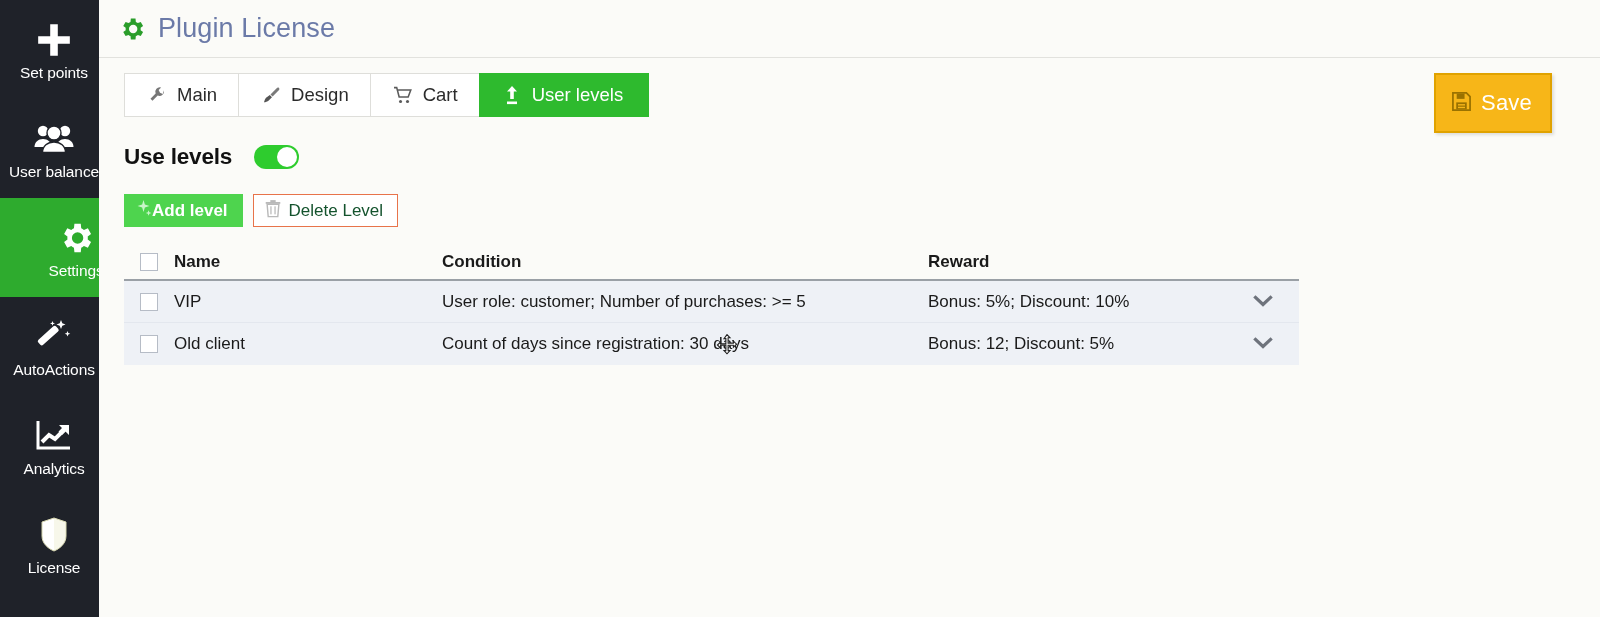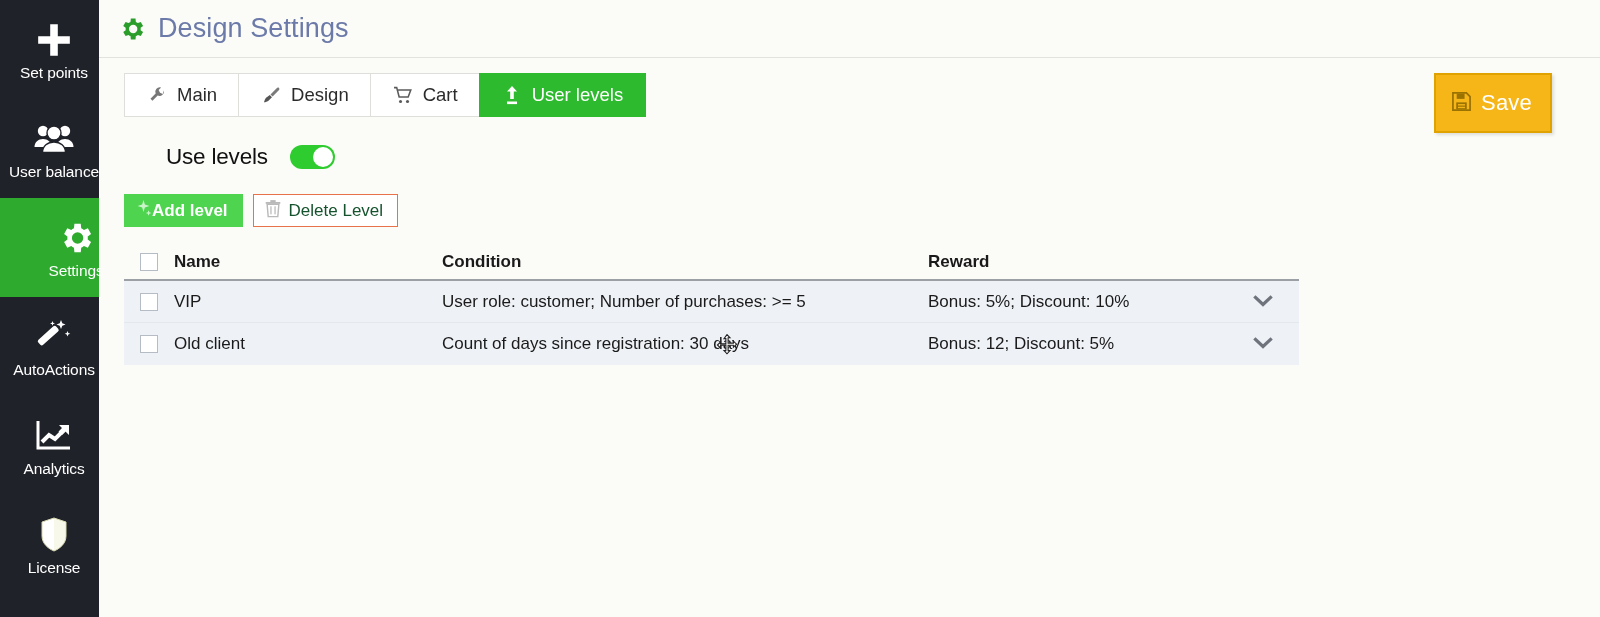--- a/index.html
+++ b/index.html
@@ -73,21 +73,21 @@
     height: 44px;
     display: flex; align-items: center;
     padding: 0 21px;
     border: 1px solid #dededa;
     border-right: none;
     background: #ffffff;
     font-size: 18.5px; color: #2b2b2b;
     cursor: pointer;
     white-space: nowrap;
   }
-  .tab:last-child { border-right: 2px solid #4c1d95; }
+  .tab:last-child { border-right: 5px solid #4c1d95; }
   .tab.active {
     background: #2eba2e; color: #ffffff;
     border-color: #2eba2e;
   }
   .tab-icon {
     width: 22px; margin-right: 9px;
     display: flex; align-items: center; justify-content: center;
   }
 
   
@@ -108,22 +108,22 @@
   }
 
   
   #use-levels-row {
     margin-top: 25px;
     padding-left: 25px;
     display: flex; align-items: center;
     height: 30px;
   }
   #use-levels-label {
-    font-size: 22.5px; font-weight: normal;
-    color: #111111; letter-spacing: -0.2px; margin-left: 42px;
+    font-size: 22.5px; font-weight: bold;
+    color: #111111; letter-spacing: -0.2px;
   }
   #use-levels-toggle {
     margin-left: 22px;
     width: 45px; height: 24px;
     border-radius: 12px;
     background: #2ecc2e;
     position: relative; cursor: pointer;
   }
   #use-levels-toggle .knob {
     position: absolute;
@@ -287,21 +287,21 @@
   </nav>
 
   <div id="main">
 
     <div id="page-header">
       <span id="header-gear">
         <svg width="28" height="28" viewBox="0 0 24 24">
           <path fill="#2a9d2a" d="M19.4 13a7.6 7.6 0 0 0 0-2l2.1-1.6-2-3.5-2.5 1a7.7 7.7 0 0 0-1.7-1L15 3H11l-.3 2.9c-.6.2-1.2.6-1.7 1l-2.5-1-2 3.5L6.6 11a7.6 7.6 0 0 0 0 2l-2.1 1.6 2 3.5 2.5-1c.5.4 1.1.8 1.7 1L11 21h4l.3-2.9c.6-.2 1.2-.6 1.7-1l2.5 1 2-3.5zM13 15.6A3.6 3.6 0 1 1 13 8.4a3.6 3.6 0 0 1 0 7.2z"></path>
         </svg>
       </span>
-      <h1 id="page-title">Design Settings</h1>
+      <h1 id="page-title">Plugin License</h1>
     </div>
 
     <div id="tabs-row">
       <div id="tabs">
 
         <div class="tab">
           <span class="tab-icon">
             <svg width="18" height="18" viewBox="0 0 24 24">
               <path fill="#777777" d="M21 5.5a6 6 0 0 1-8.1 7.3L6 19.7 3.3 17l6.9-6.9A6 6 0 0 1 17.5 2l-3.3 3.3 1.8 3.7 3.7 1.8z"></path>
             </svg>

